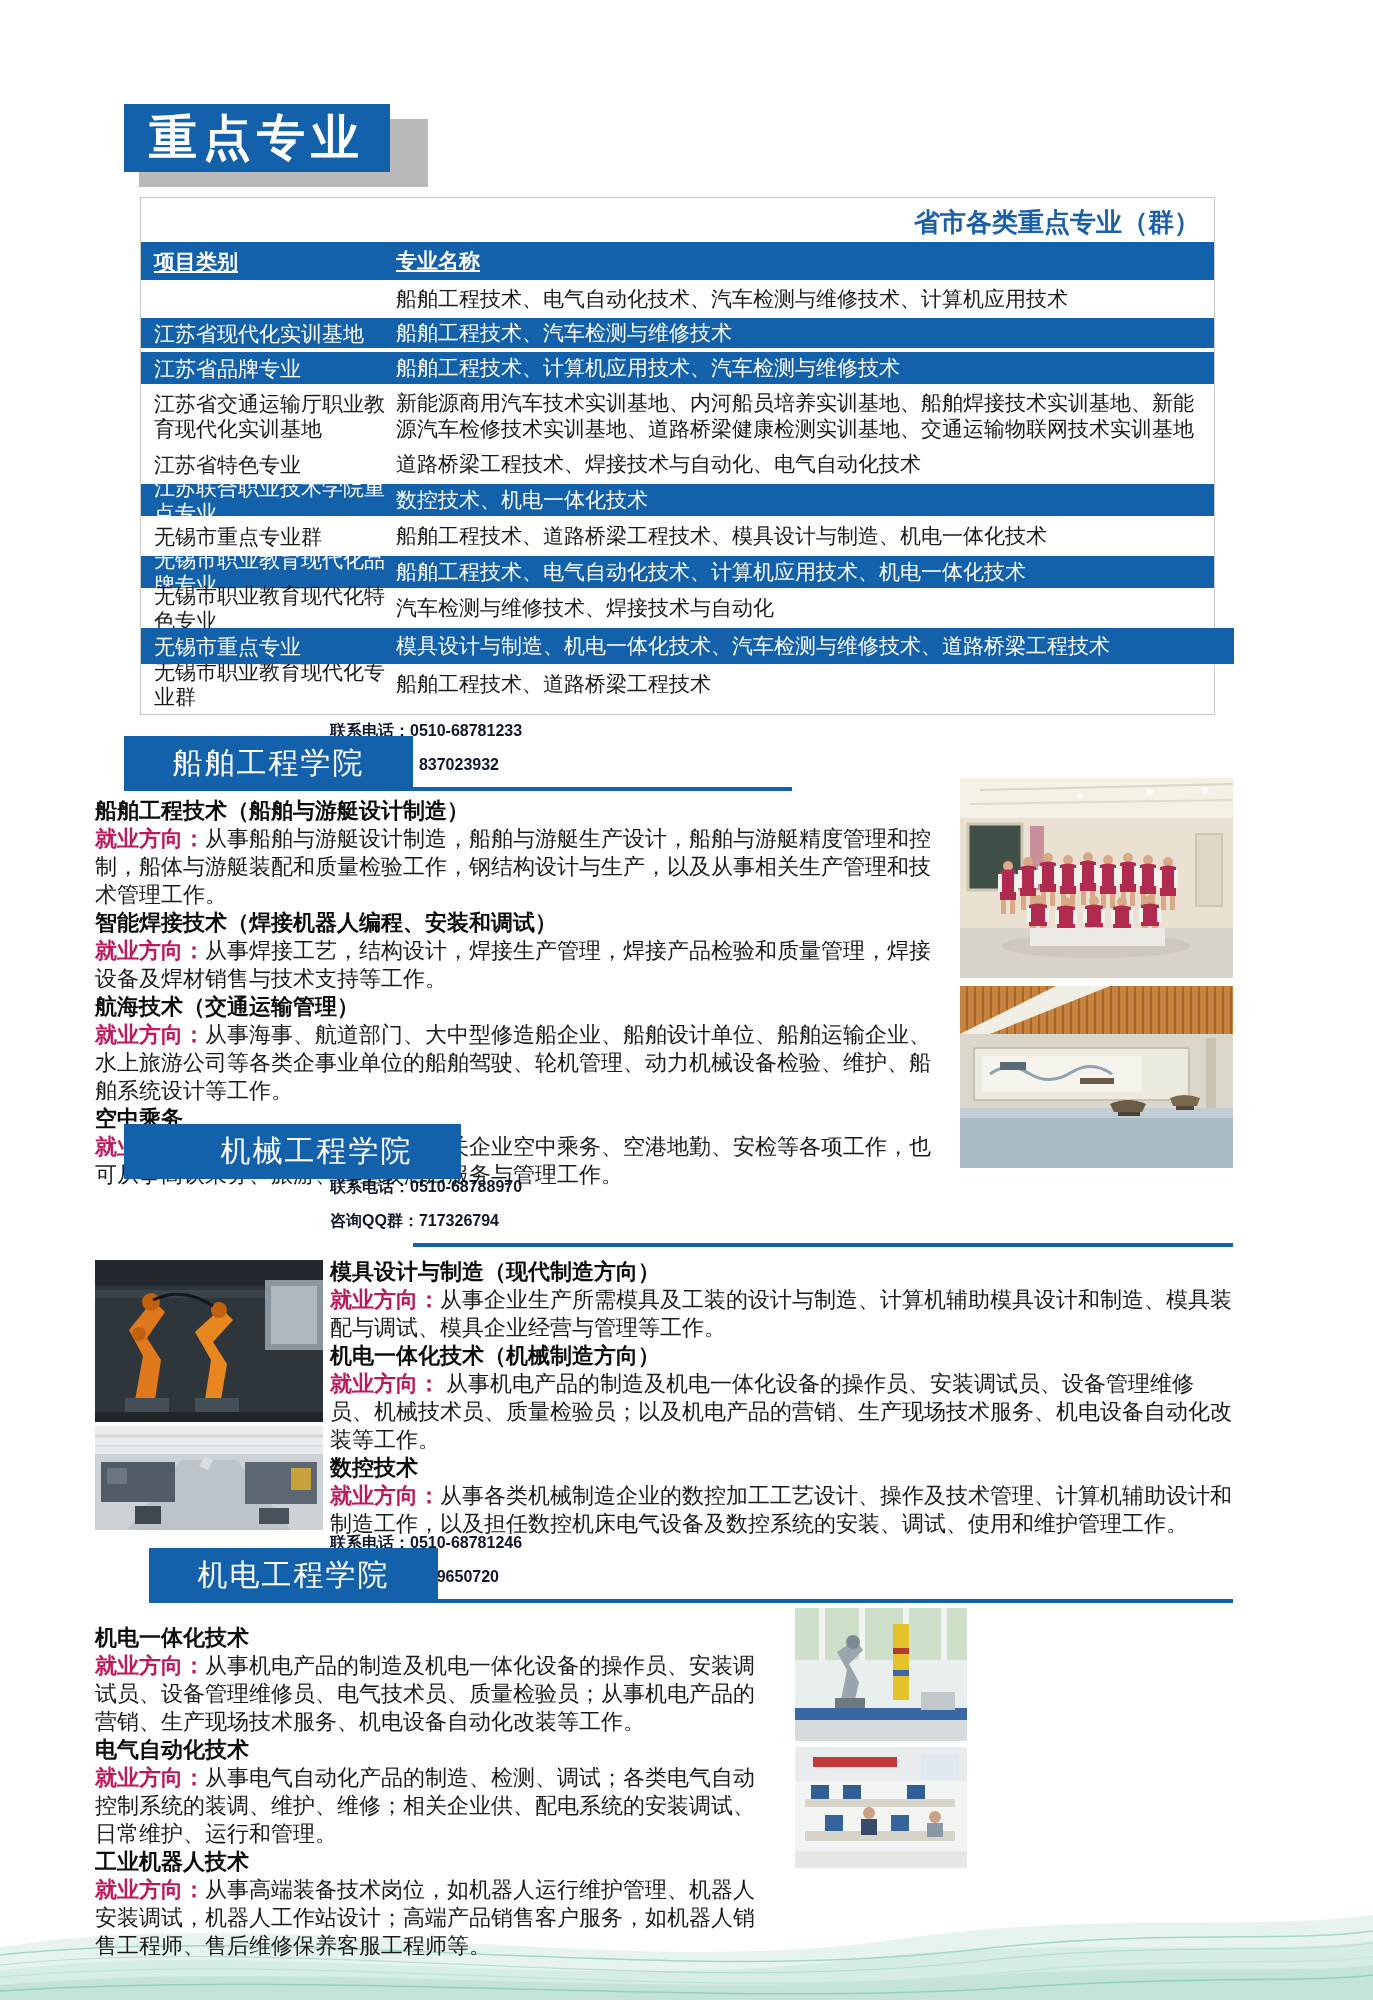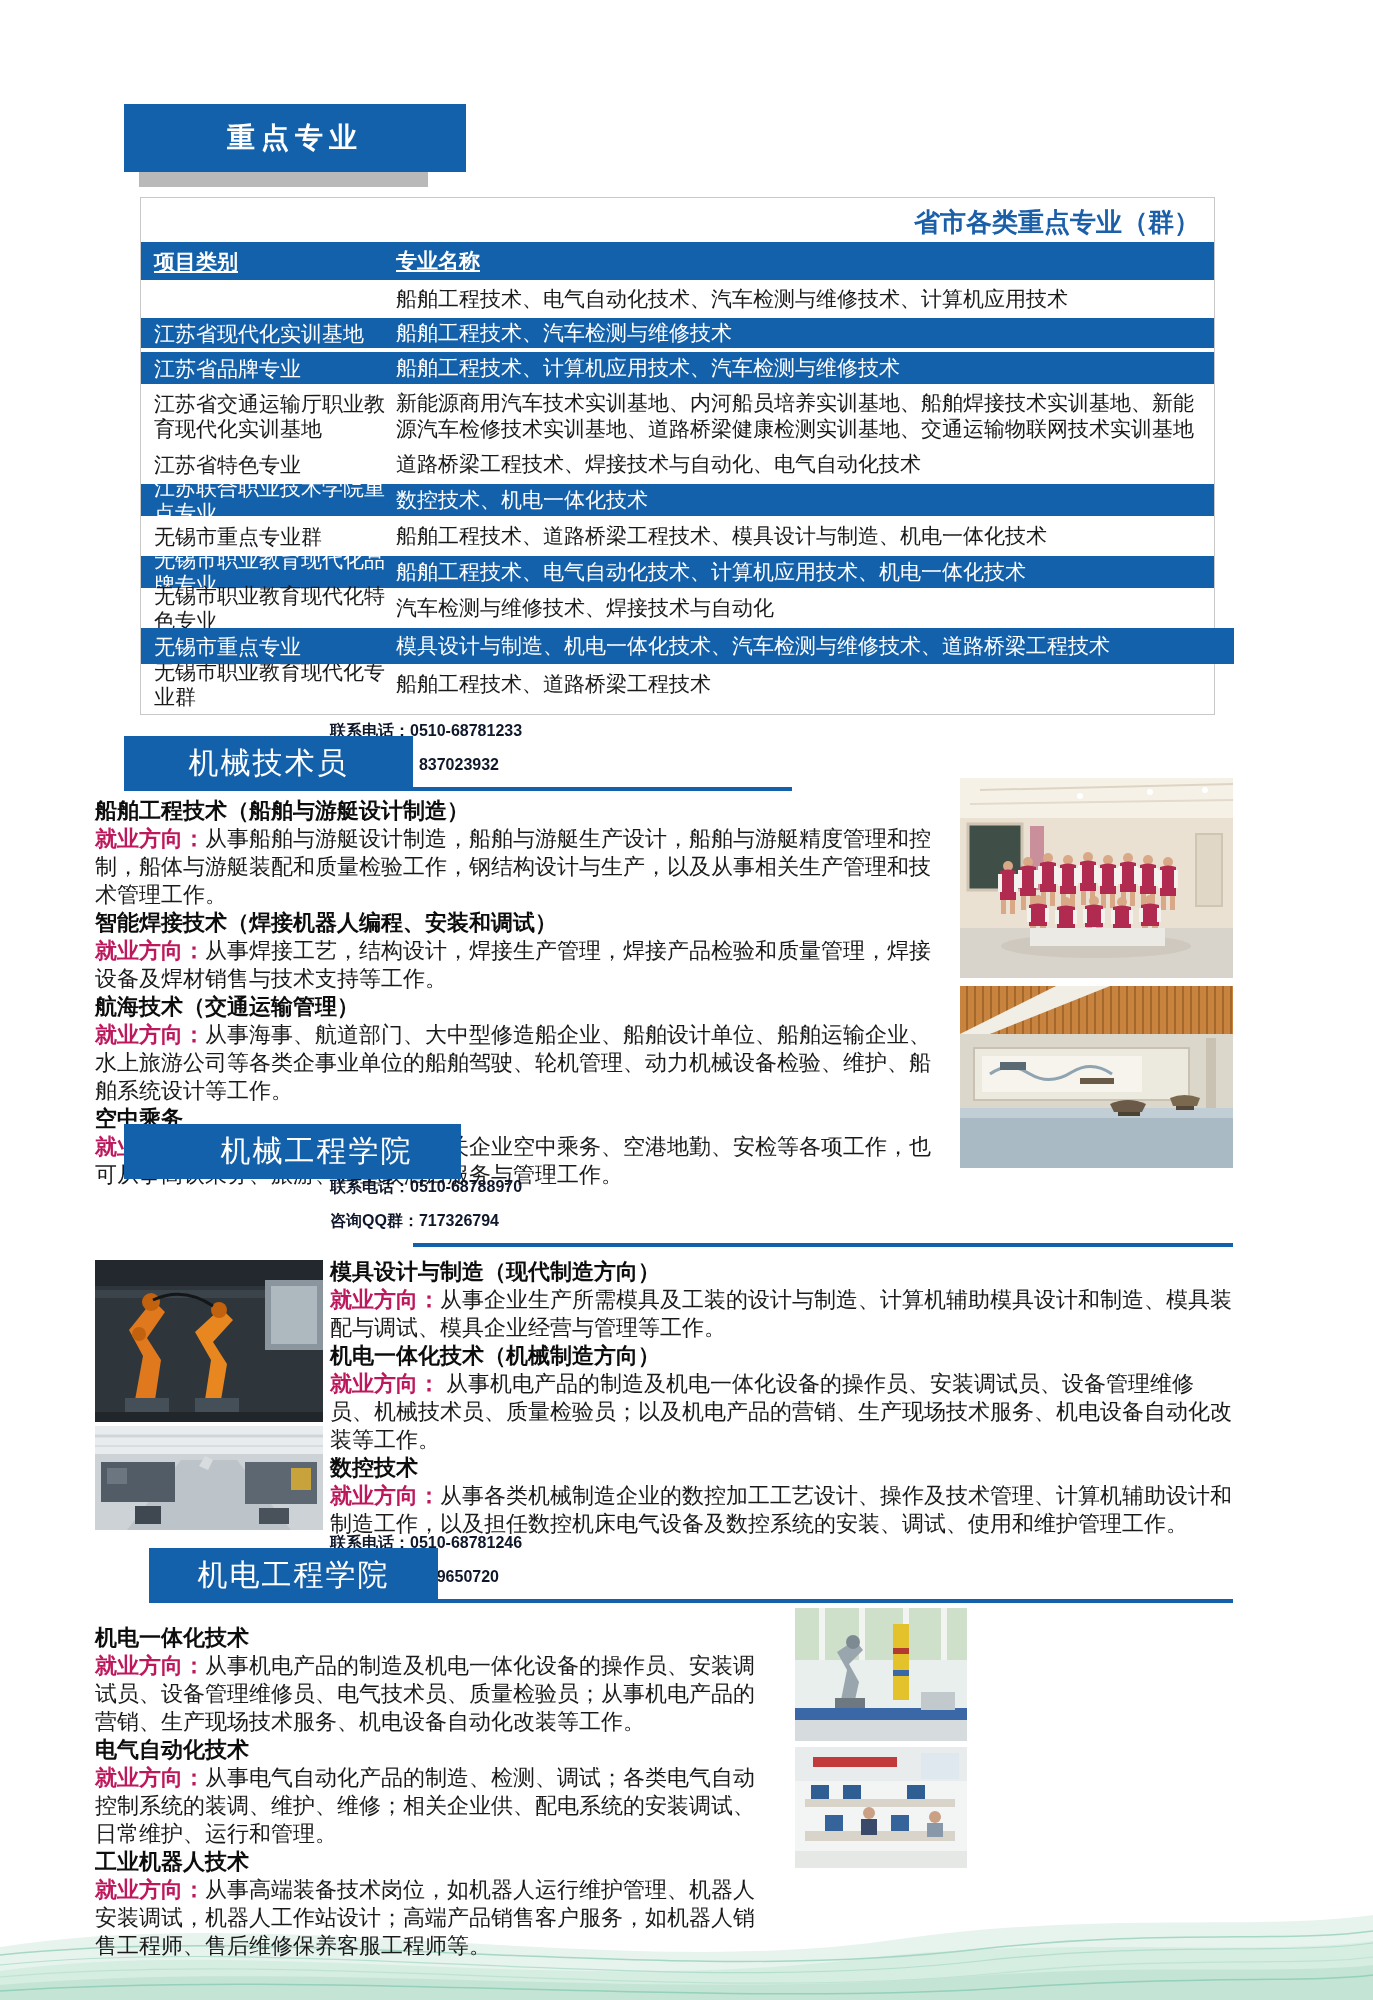--- a/index.html
+++ b/index.html
@@ -4,22 +4,22 @@
 <style>
   html,body{margin:0;padding:0;}
   body{
     width:1373px;height:2000px;position:relative;background:#ffffff;
     font-family:"Liberation Sans","DejaVu Sans",sans-serif;color:#1a1a1a;overflow:hidden;
   }
   .abs{position:absolute;}
 
   
   .banner-shadow{left:139px;top:119px;width:289px;height:68px;background:#b9b9b9;}
-  .banner{left:124px;top:104px;width:342px;height:68px;background:#1461ab;
-    color:#fff;font-size:28px;font-weight:bold;letter-spacing:6px;
+  .banner{left:124px;top:104px;width:266px;height:68px;background:#1461ab;
+    color:#fff;font-size:48px;font-weight:bold;letter-spacing:6px;
     display:flex;align-items:center;justify-content:center;}
 
   
   .kv-table{left:140px;top:197px;width:1073px;background:#fff;border:1px solid #c8c8c8;padding-bottom:10px;}
   .kv-caption{height:44px;line-height:48px;text-align:right;padding-right:14px;
     color:#1b5fa8;font-size:26px;font-weight:bold;}
   .trow{position:relative;display:flex;align-items:center;margin-bottom:4px;font-size:21px;}
   .trow .c1{flex:0 0 245px;padding-left:13px;box-sizing:border-box;line-height:25px;}
   .trow .c2{flex:1;padding-left:10px;padding-right:6px;line-height:26px;}
   .trow.blue{background:#1461ab;color:#ffffff;}
@@ -96,21 +96,21 @@
   <div class="trow white h32">
     <div class="c1">无锡市职业教育现代化专业群</div>
     <div class="c2">船舶工程技术、道路桥梁工程技术</div>
   </div>
 </div>
 
 <div class="abs contact z1" style="left:330px;top:714px;">
   <div><span>联系电话：</span><span>0510-68781233</span></div>
   <div><span>咨询QQ群：</span><span>837023932</span></div>
 </div>
-<div class="abs sec-box" style="left:124px;top:736px;">机械技术员</div>
+<div class="abs sec-box" style="left:124px;top:736px;">船舶工程学院</div>
 <div class="abs sec-line" style="left:413px;top:787px;width:379px;"></div>
 
 <div class="abs bodytxt z1" style="left:95px;top:797px;width:848px;">
   <div class="prog-title">船舶工程技术（船舶与游艇设计制造）</div>
   <p><b>就业方向：</b><span>从事船舶与游艇设计制造，船舶与游艇生产设计，船舶与游艇精度管理和控制，船体与游艇装配和质量检验工作，钢结构设计与生产，以及从事相关生产管理和技术管理工作。</span></p>
   <div class="prog-title">智能焊接技术（焊接机器人编程、安装和调试）</div>
   <p><b>就业方向：</b><span>从事焊接工艺，结构设计，焊接生产管理，焊接产品检验和质量管理，焊接设备及焊材销售与技术支持等工作。</span></p>
   <div class="prog-title">航海技术（交通运输管理）</div>
   <p><b>就业方向：</b><span>从事海事、航道部门、大中型修造船企业、船舶设计单位、船舶运输企业、水上旅游公司等各类企事业单位的船舶驾驶、轮机管理、动力机械设备检验、维护、船舶系统设计等工作。</span></p>
   <div class="prog-title">空中乘务</div>

